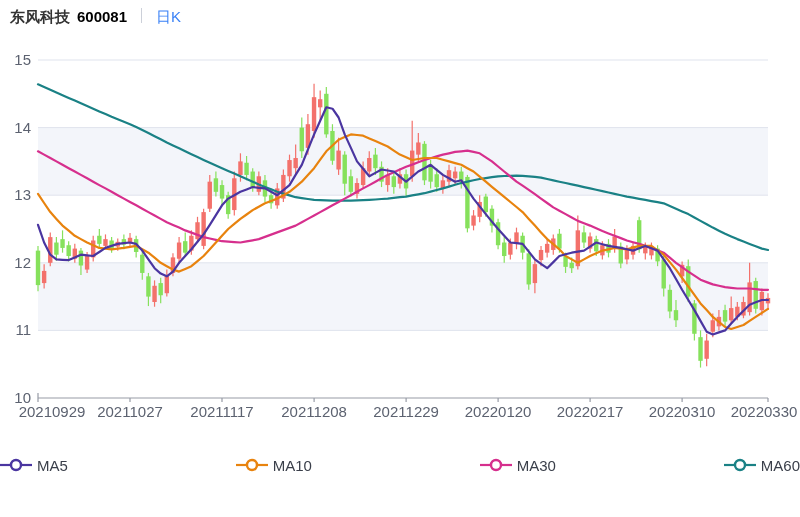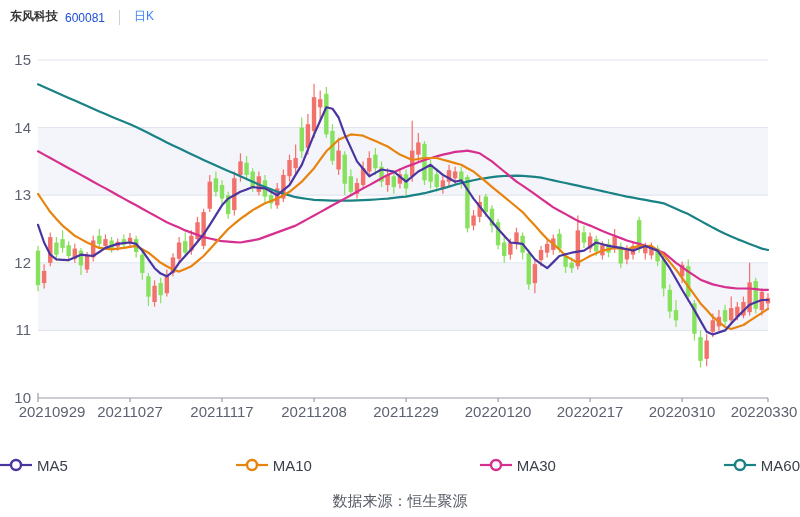--- a/index.html
+++ b/index.html
@@ -1,25 +1,25 @@
 <!DOCTYPE html>
 <html><head>
 <meta charset="utf-8">
 <style>
   html,body{margin:0;padding:0;background:#fff;}
   .screen{
     position:relative;width:800px;height:517px;background:#fff;overflow:hidden;
     font-family:"Liberation Sans","DejaVu Sans",sans-serif;
   }
   .titlebar{
-    position:absolute;top:8px;left:10px;display:flex;align-items:flex-end;
-    font-size:12px;color:#3a3f4a;
+    position:absolute;top:8px;left:10px;display:flex;align-items:flex-start;
+    font-size:15px;color:#3a3f4a;
   }
   .titlebar .name{font-weight:600;color:#333;}
-  .titlebar .code{margin-left:7px;font-weight:400;color:#1d4ed8;}
+  .titlebar .code{margin-left:7px;font-weight:700;color:#000000;}
   .titlebar .divider{display:inline-block;width:1px;height:15px;background:#ccd0d9;margin:0 14px;}
   .titlebar .period{color:#3b82f6;}
   #chart-svg{position:absolute;top:0;left:0;}
   .legend{
     position:absolute;top:452px;left:0;width:800px;height:26px;
     display:flex;justify-content:space-between;align-items:center;
   }
   .legend-item{display:flex;align-items:center;gap:5px;cursor:pointer;}
   .legend-item .lbl{font-size:15px;color:#3a3f4a;}
   .footer{
@@ -343,15 +343,14 @@
       </div>
       <div class="legend-item">
         <svg width="32" height="16">
           <line x1="0" y1="8" x2="32" y2="8" stroke="#1a8185" stroke-width="2.2"></line>
           <circle cx="16" cy="8" r="5" fill="#fff" stroke="#1a8185" stroke-width="2.4"></circle>
         </svg>
         <span class="lbl">MA60</span>
       </div>
     </div>
 
-  <div class="footer">数据来源：恒生聚源</div>
 
 </div>
 
 </body></html>

